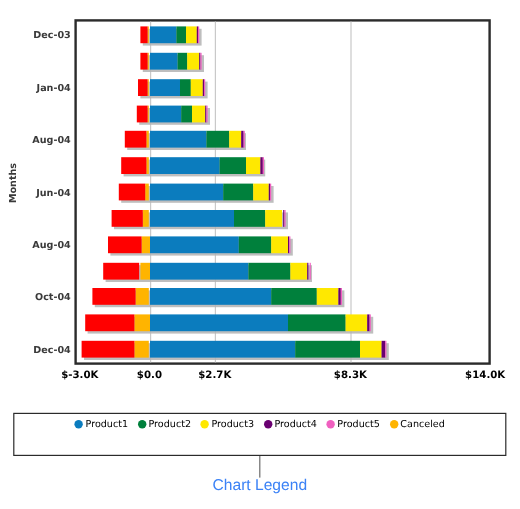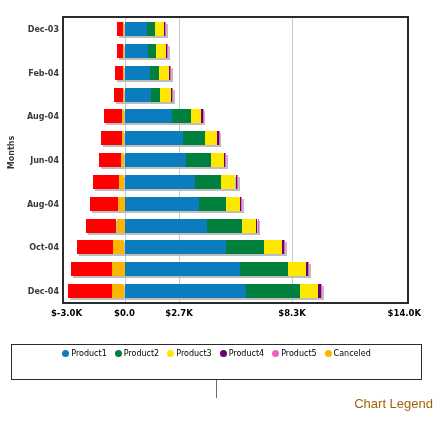--- a/index.html
+++ b/index.html
@@ -146,36 +146,36 @@
     top: 380px;
     width: 1px;
     height: 18px;
     background: #6b6b6b;
   }
   .callout-label {
     position: absolute;
     left: 0;
     top: 396px;
     width: 433px;
-    text-align: right;
+    text-align: center;
     font-size: 13px;
-    color: #a16207;
+    color: #3b82f6;
     font-family: "Liberation Sans", sans-serif;
   }
 </style>
 </head>
 <body>
 
 <div id="root">
 
   <div class="y-axis-title">Months</div>
 
   <div id="yticks">
       <div class="ytick" style="top: 24.9px;">Dec-03</div>
-      <div class="ytick" style="top: 68.6px;">Feb-04</div>
+      <div class="ytick" style="top: 68.6px;">Jan-04</div>
       <div class="ytick" style="top: 112.3px;">Aug-04</div>
       <div class="ytick" style="top: 156px;">Jun-04</div>
       <div class="ytick" style="top: 199.7px;">Aug-04</div>
       <div class="ytick" style="top: 243.4px;">Oct-04</div>
       <div class="ytick" style="top: 287.1px;">Dec-04</div>
     </div>
 
   <div class="plot-frame">
     <div class="plot-inner" id="plot-inner">
         <div class="gridline" style="left: 60.5px;"></div>

